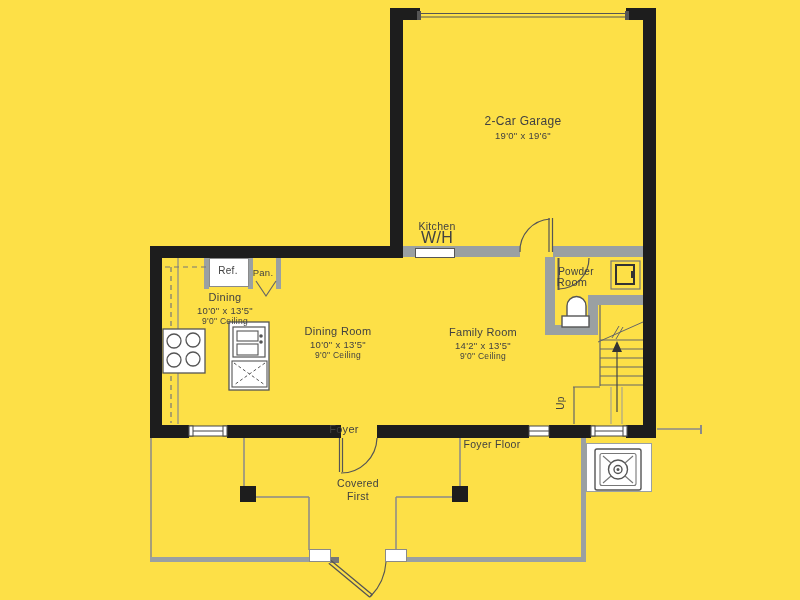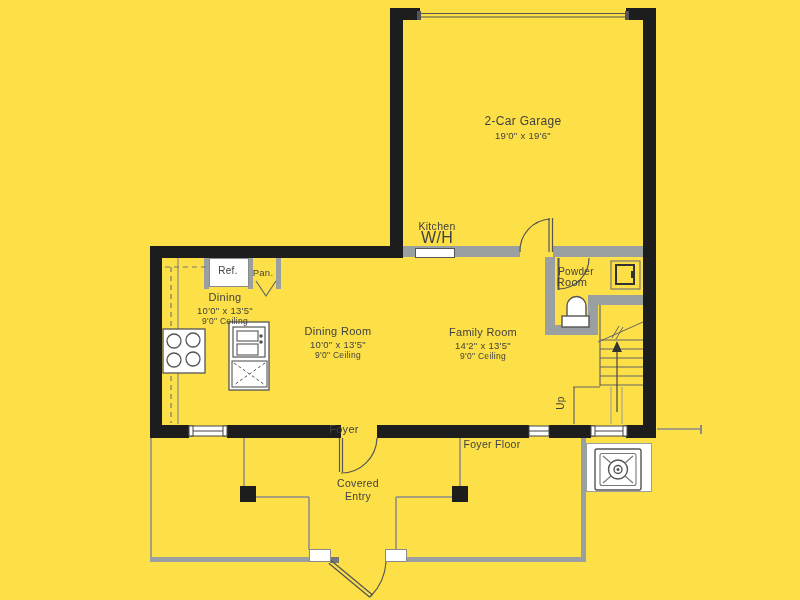--- a/index.html
+++ b/index.html
@@ -210,15 +210,15 @@
 
   <div class="lbl" style="left:572px;top:271px;font-size:10px;z-index:9;padding-left:8px;">Powder</div>
   <div class="lbl" style="left:572px;top:282px;font-size:11px;z-index:9;text-align:center;">Room</div>
 
   <div class="lbl rot" style="left:560px;top:403px;font-size:10px;">Up</div>
 
   <div class="lbl small" style="left:344px;top:413px;font-size:11px;margin-top:16px;">Foyer</div>
   <div class="lbl small" style="left:492px;top:444px;font-size:10.5px;">Foyer Floor</div>
 
   <div class="lbl small" style="left:358px;top:483px;font-size:10.5px;">Covered</div>
-  <div class="lbl small" style="left:358px;top:496px;font-size:10.5px;">Entry</div>
+  <div class="lbl small" style="left:358px;top:496px;font-size:10.5px;">First</div>
 
 </div>
 
 </body></html>

